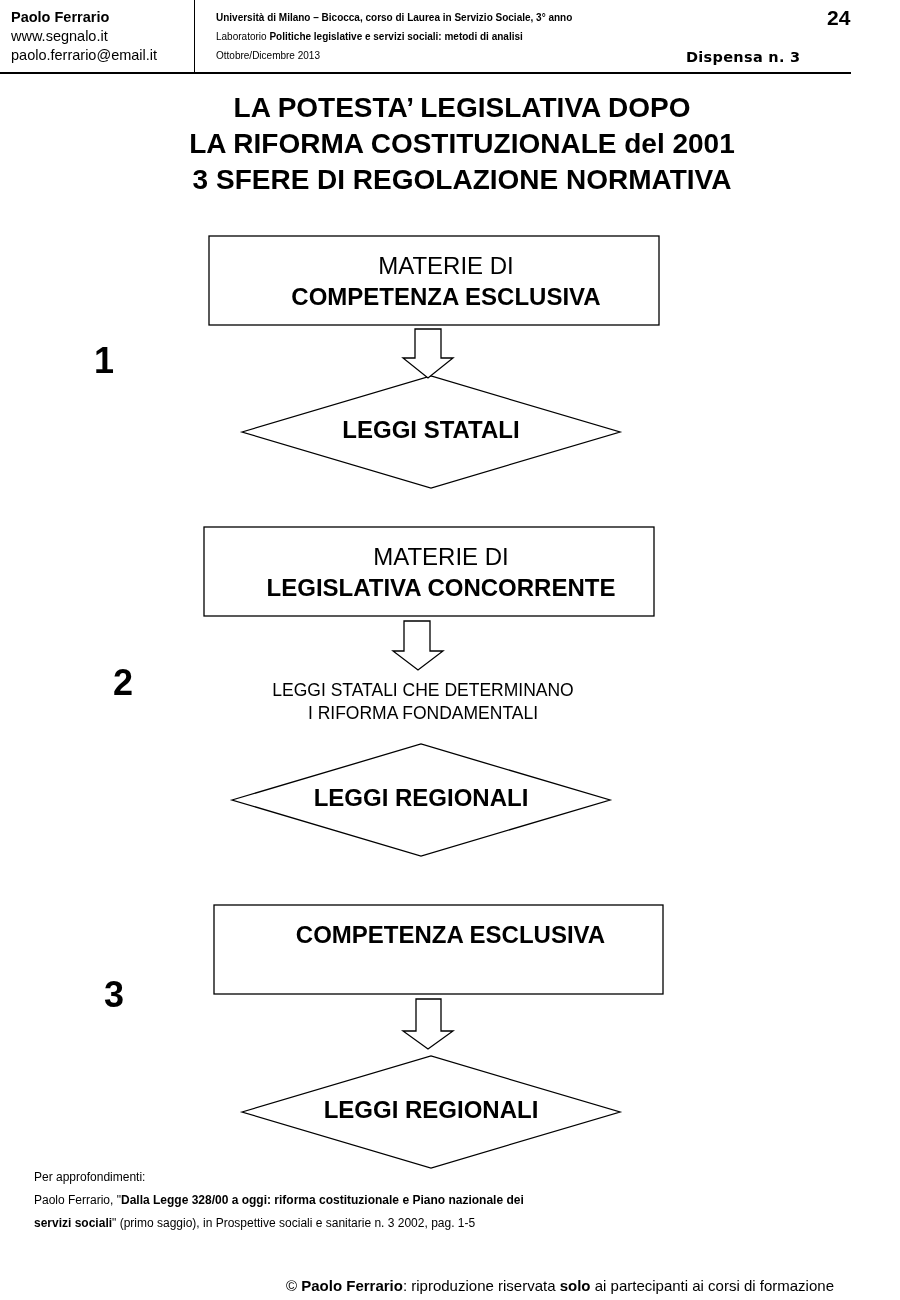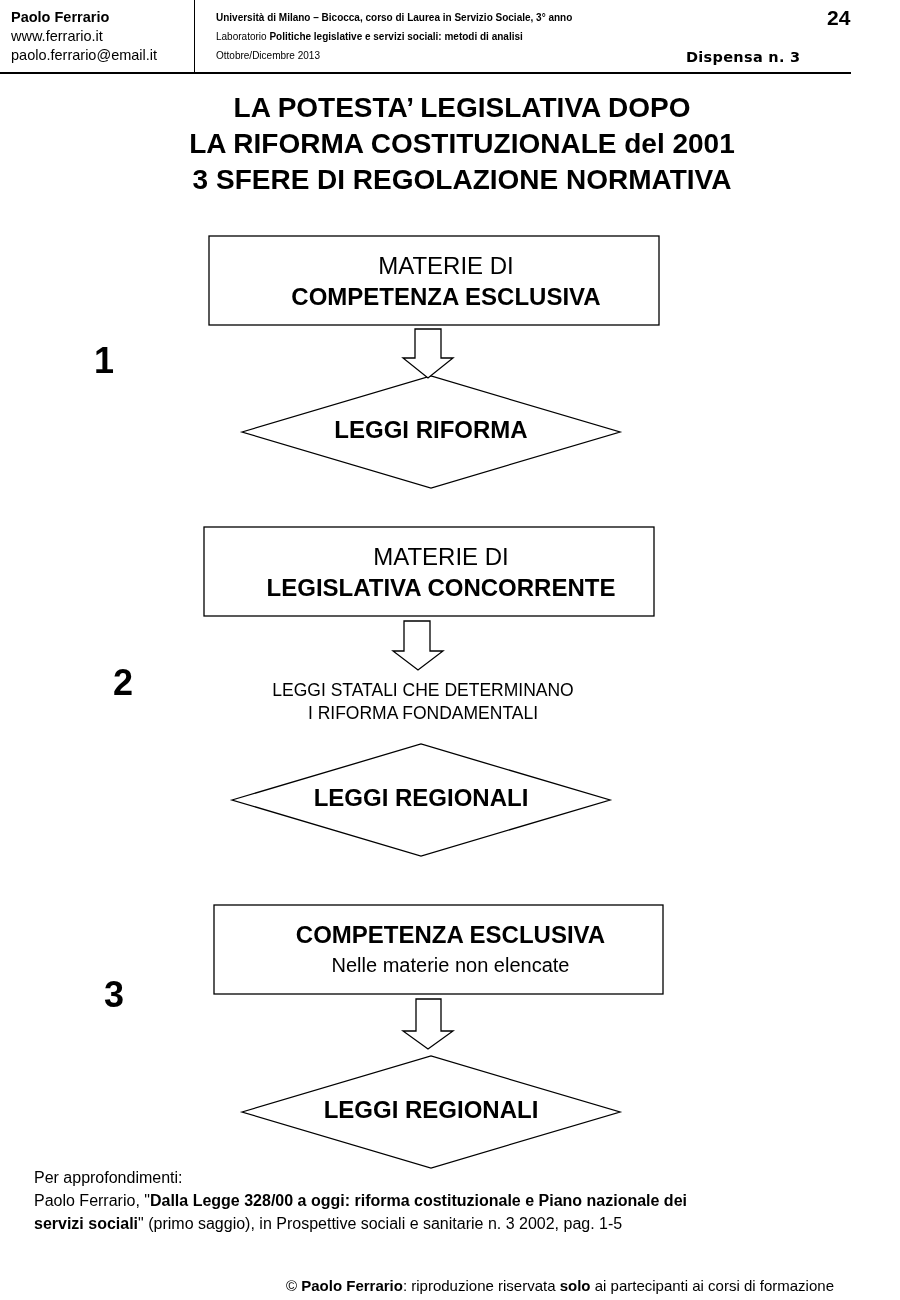--- a/index.html
+++ b/index.html
@@ -18,31 +18,31 @@
   
   .title { left: 0; width: 924px; top: 90px; text-align: center; font-weight: bold; font-size: 28px; line-height: 36px; }
   
   svg.diag { position: absolute; left: 0; top: 0; }
   .box-text { position: absolute; text-align: center; font-size: 24px; line-height: 31px; padding-left: 12px; }
   .box-text .bold { font-weight: bold; }
   .dia-text { position: absolute; text-align: center; font-weight: bold; font-size: 24px; }
   .sphere-num { position: absolute; font-weight: bold; font-size: 36px; }
   .mid-text { position: absolute; text-align: center; font-size: 17.5px; line-height: 23px; }
   
-  .refs { left: 34px; top: 1166px; font-size: 16px; line-height: 23px; }
+  .refs { left: 34px; top: 1166px; font-size: 12px; line-height: 23px; }
   .refs b { font-weight: bold; margin-top: 44px; }
   .copyright { left: 286px; top: 1277px; font-size: 15px; white-space: nowrap; }
   .copyright b { font-weight: bold; }
 </style>
 </head>
 <body>
 
 <div class="abs hdr-left">
   <div class="name">Paolo Ferrario</div>
-  <div>www.ferrario.it</div>
+  <div>www.segnalo.it</div>
   <div>paolo.ferrario@email.it</div>
 </div>
 <div class="abs hdr-divider"></div>
 <div class="abs hdr-mid">
   <div><b>Università di Milano – Bicocca, corso di  Laurea in Servizio Sociale, 3° anno</b></div>
   <div><span>Laboratorio </span><b>Politiche legislative e servizi sociali: metodi di analisi</b></div>
   <div>Ottobre/Dicembre 2013</div>
 </div>
 <div class="abs page-num">24</div>
 <div class="abs dispensa">Dispensa n. 3</div>
@@ -72,35 +72,34 @@
 </svg>
 
 <div class="sphere-num" style="left:94px; top:340px;">1</div>
 <div class="sphere-num" style="left:113px; top:662px;">2</div>
 <div class="sphere-num" style="left:104px; top:974px;">3</div>
 
 <div class="box-text" style="left:209px; top:250px; width:450px;">
   <div>MATERIE DI</div>
   <div class="bold">COMPETENZA ESCLUSIVA</div>
 </div>
-<div class="dia-text" style="left:242px; top:416px; width:378px;">LEGGI RIFORMA</div>
+<div class="dia-text" style="left:242px; top:416px; width:378px;">LEGGI STATALI</div>
 
 <div class="box-text" style="left:204px; top:541px; width:450px;">
   <div>MATERIE DI</div>
   <div class="bold">LEGISLATIVA CONCORRENTE</div>
 </div>
 <div class="mid-text" style="left:200px; top:679px; width:446px;">
   <div>LEGGI STATALI CHE DETERMINANO</div>
   <div>I RIFORMA FONDAMENTALI</div>
 </div>
 <div class="dia-text" style="left:232px; top:784px; width:378px;">LEGGI REGIONALI</div>
 
 <div class="box-text" style="left:214px; top:920px; width:449px; line-height:30px;">
   <div class="bold">COMPETENZA ESCLUSIVA</div>
-  <div style="font-size:20px;">Nelle materie non elencate</div>
 </div>
 <div class="dia-text" style="left:242px; top:1096px; width:378px;">LEGGI REGIONALI</div>
 
 <div class="abs refs">
   <div>Per approfondimenti:</div>
   <div><span>Paolo Ferrario, "</span><b>Dalla Legge 328/00 a oggi: riforma costituzionale e Piano nazionale dei</b></div>
   <div><b>servizi sociali</b><span>" (primo saggio), in Prospettive sociali e sanitarie n. 3 2002, pag. 1-5</span></div>
 </div>
 
 <div class="abs copyright">

